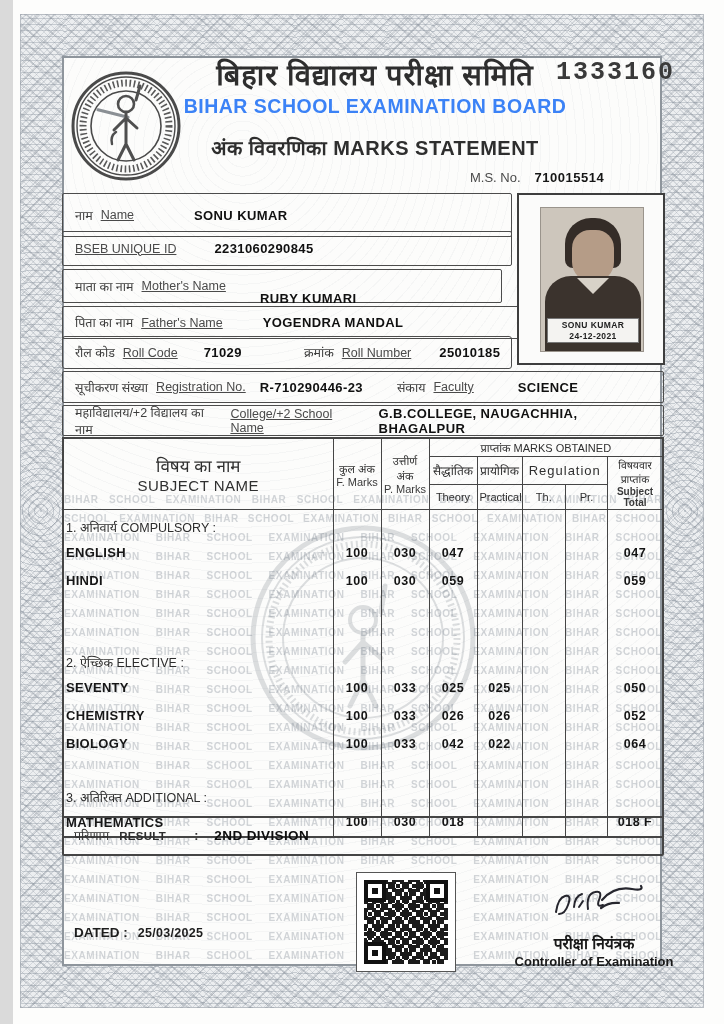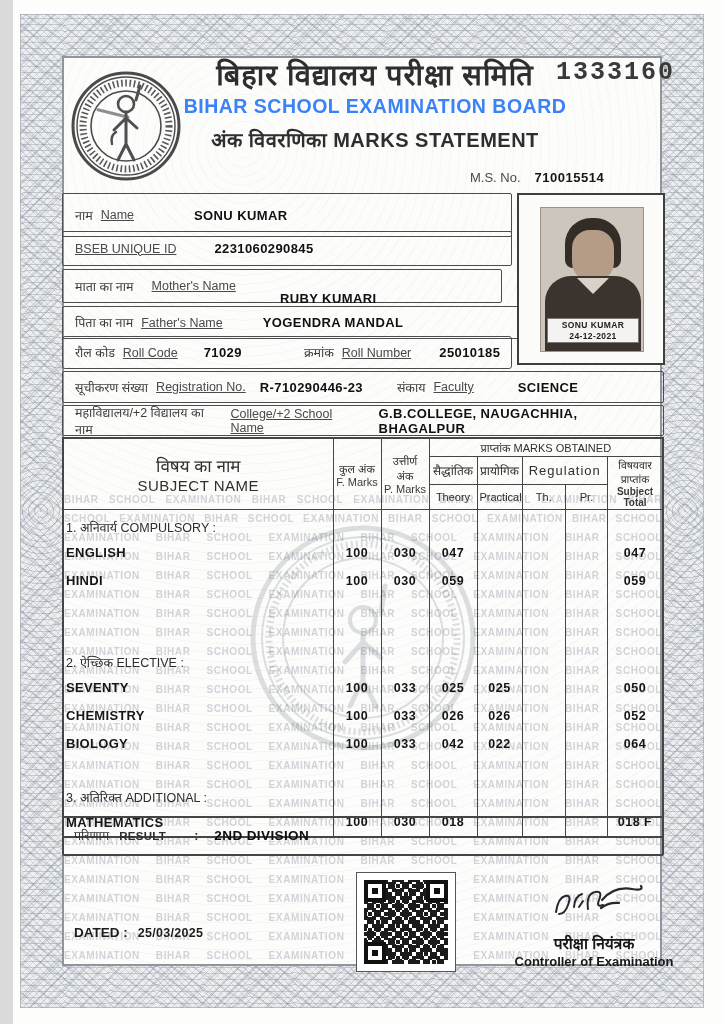--- a/index.html
+++ b/index.html
@@ -28,21 +28,21 @@
   .wm-layer{position:absolute;left:64px;top:490px;width:598px;height:476px;overflow:hidden;z-index:1;
     color:rgba(108,120,132,.30);font-size:10px;line-height:19px;font-weight:bold;letter-spacing:.6px;word-spacing:3px;text-transform:uppercase;text-align:justify;}
   .seal-wm{position:absolute;left:247px;top:522px;z-index:1;opacity:.20;}
   .content{position:absolute;left:0;top:0;width:724px;height:1024px;z-index:2;}
 
   
   .logo{position:absolute;left:70px;top:70px;}
   .titles{position:absolute;left:180px;top:54px;width:390px;text-align:center;color:#2e2e2e;}
   .t-hi{font-size:29px;font-weight:bold;letter-spacing:1px;}
   .t-en{font-size:19.5px;font-weight:bold;color:#3b82f6;letter-spacing:.5px;margin-top:2px;}
-  .t-ms{font-size:20px;font-weight:bold;margin-top:8px;letter-spacing:.5px;}
+  .t-ms{font-size:20px;font-weight:bold;margin-top:16px;letter-spacing:.5px;}
   .t-ex-hi{font-size:16.5px;font-weight:bold;margin-top:5px;}
   .t-ex-en{font-size:13.5px;font-weight:bold;color:#3c3c3c;margin-top:3px;letter-spacing:.3px;}
   .serial{position:absolute;left:556px;top:58px;font-family:"Liberation Mono","DejaVu Sans Mono",monospace;
     font-size:25px;color:#3a3a3a;letter-spacing:2px;font-weight:bold;}
   .ms-row{position:absolute;left:470px;top:170px;width:194px;font-size:13px;color:#4a4a4a;}
   .ms-row b{color:#161616;margin-left:14px;letter-spacing:.5px;}
 
   
   .ibox{position:absolute;border:1.5px solid #4c4c4c;border-radius:2px;background:transparent;
     display:flex;align-items:center;padding-left:12px;font-size:12.5px;color:#3c3c3c;}
@@ -154,21 +154,21 @@
       <span class="hi">नाम</span>
       <span class="en">Name</span>
       <span class="val" style="margin-left:60px;">SONU KUMAR</span>
     </div>
 
     <div class="ibox" style="left:62px;top:231px;width:450px;height:35px;">
       <span class="en">BSEB UNIQUE ID</span>
       <span class="val" style="margin-left:38px;">2231060290845</span>
     </div>
 
-    <div class="ibox" style="left:62px;top:269px;width:440px;height:34px;gap:10px;">
+    <div class="ibox" style="left:62px;top:269px;width:440px;height:34px;">
       <span class="hi">माता का नाम</span>
       <span class="en">Mother's Name</span>
       <span class="val" style="margin-left:34px;margin-top:24px;">RUBY KUMARI</span>
     </div>
 
     <div class="ibox" style="left:62px;top:306px;width:544px;height:33px;">
       <span class="hi">पिता का नाम</span>
       <span class="en">Father's Name</span>
       <span class="val" style="margin-left:40px;">YOGENDRA MANDAL</span>
     </div>

